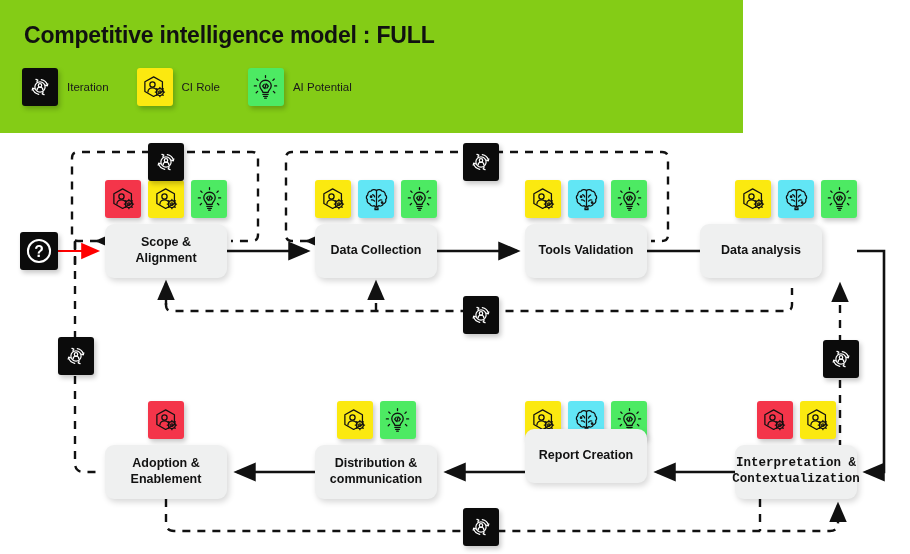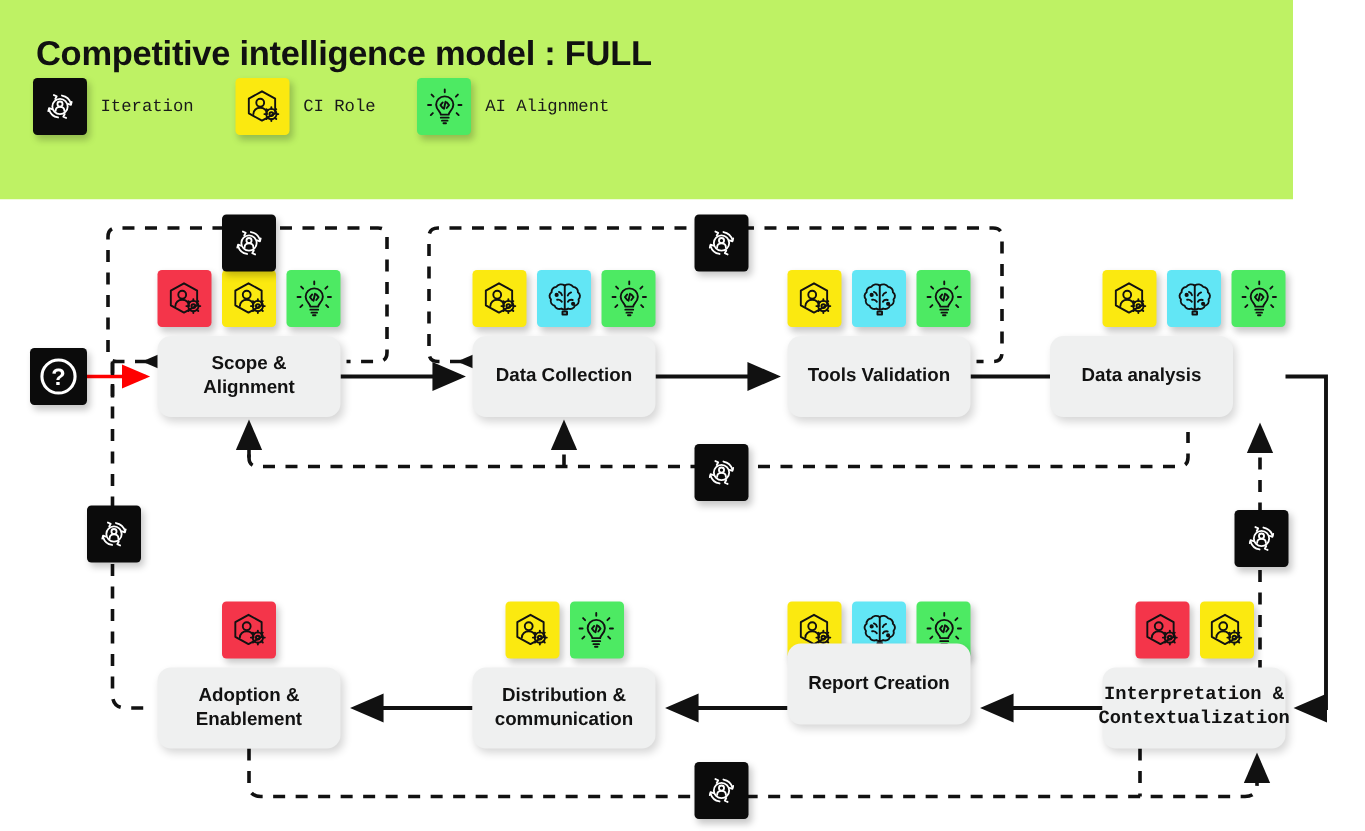--- a/index.html
+++ b/index.html
@@ -7,31 +7,31 @@
   body {
     width: 910px; height: 554px;
     font-family: "Liberation Sans", sans-serif;
     background: #ffffff;
     overflow: hidden;
     position: relative;
   }
 
   
   #header {
-    position: absolute; left:0; top:0; width:862px; height:133px;
-    background:#bef264;
+    position: absolute; left:0; top:0; width:743px; height:133px;
+    background:#84cc16;
   }
   #page-title {
     position:absolute; left:24px; top:22px;
     font-size:23px; font-weight:bold; color:#111; letter-spacing:-0.2px;
     white-space:nowrap;
   }
   #legend {
-    position:absolute; left:22px; top:52px;
-    display:flex; align-items:flex-start;font-family:Liberation Mono, monospace;
+    position:absolute; left:22px; top:68px;
+    display:flex; align-items:flex-start;
   }
   .legend-item { display:flex; align-items:center; margin-right:28px; }
   .legend-label { font-size:11.5px; color:#1a1a1a; margin-left:9px; white-space:nowrap; }
 
   
   .chip {
     width:36px; height:38px; border-radius:3px;
     display:flex; align-items:center; justify-content:center;
     box-shadow: 2px 3px 5px rgba(0,0,0,0.22);
     flex:0 0 auto;
@@ -103,21 +103,21 @@
       </div>
       <div class="legend-item">
         <div class="chip aipotential">
           <svg xmlns="http://www.w3.org/2000/svg" width="27" height="27" viewBox="0 0 32 32" fill="none" stroke="#111111" stroke-width="1.5" stroke-linecap="round" stroke-linejoin="round">
     <path d="M16 7.4c-4 0-6.8 3-6.8 6.6 0 2.5 1.3 4 2.4 5.2 0.8 0.9 1.2 1.6 1.3 2.6h6.2c0.1-1 0.5-1.7 1.3-2.6 1.1-1.2 2.4-2.7 2.4-5.2 0-3.6-2.8-6.6-6.8-6.6z"></path>
     <path d="M12.9 24.2h6.2M13.8 26.6h4.4M15 28.6h2"></path>
     <path d="M16 4.2V1.9M7.2 7.6 5.6 6M24.8 7.6 26.4 6M5.2 14.2H2.8M29.2 14.2h-2.4M6.6 20.6 5 22.2M25.4 20.6 27 22.2"></path>
     <path d="M14.4 12.2 12.6 14.4l1.8 2.2M17.6 12.2l1.8 2.2-1.8 2.2M16.6 11.6l-1.2 5.6"></path>
   </svg>
         </div>
-        <span class="legend-label">AI Alignment</span>
+        <span class="legend-label">AI Potential</span>
       </div>
     </div>
 </div>
 
 <div id="canvas">
   <svg id="wires" viewBox="0 0 910 421">
     <defs>
       <marker id="ah" markerWidth="9" markerHeight="9" refX="7.2" refY="4" orient="auto">
         <path d="M0,0.3 L8.6,4 L0,7.7 z" fill="#111"></path>
       </marker>

